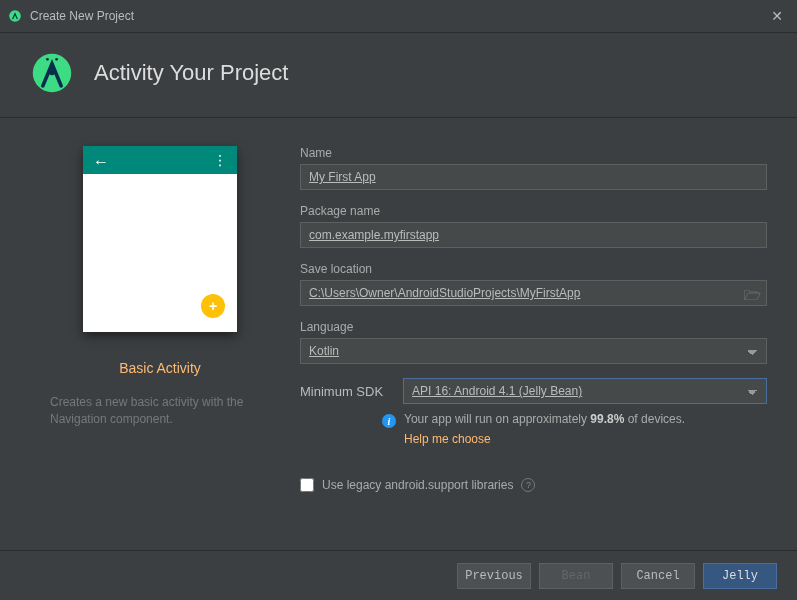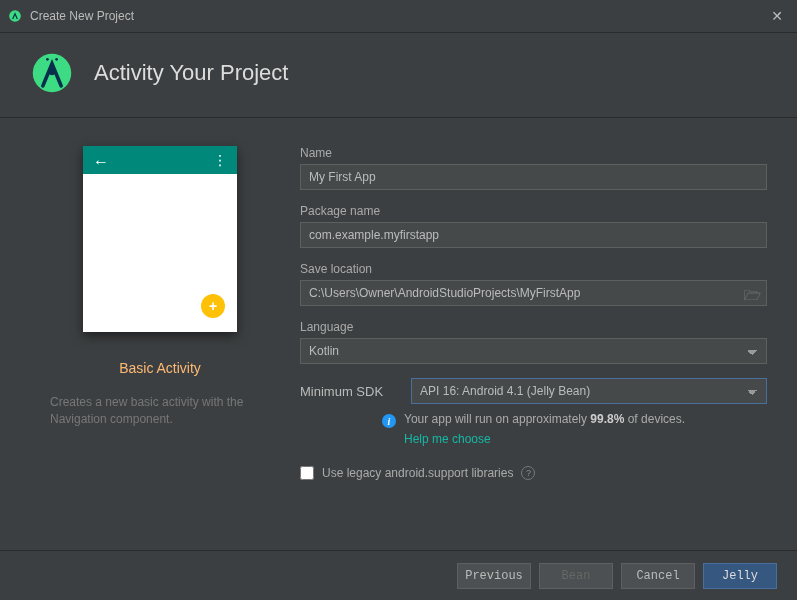--- a/index.html
+++ b/index.html
@@ -56,41 +56,42 @@
 .field { margin-bottom: 14px; }
 .field label { display: block; color: #aaaaaa; font-size: 12px; margin-bottom: 4px; }
 .input, .select {
   width: 100%; height: 26px;
   background: #45494a;
   border: 1px solid #5e6060;
   color: #bbbbbb;
   padding: 0 8px;
   font-size: 12px;
   font-family: inherit;
+  text-decoration: underline;
 }
 .input-wrap { position: relative; }
 .input-wrap .folder-icon {
   position: absolute; right: 6px; top: 5px;
   color: #888; font-size: 14px;
 }
-.sdk-row { display: flex; align-items: center; gap: 28px; margin-bottom: 8px; }
+.sdk-row { display: flex; align-items: center; gap: 20px; margin-bottom: 8px; }
 .sdk-row label { margin-bottom: 0; white-space: nowrap; }
 .select {
   appearance: none;
   background-image: linear-gradient(45deg, transparent 50%, #999 50%), linear-gradient(135deg, #999 50%, transparent 50%);
   background-position: calc(100% - 14px) 11px, calc(100% - 9px) 11px;
   background-size: 5px 5px, 5px 5px;
   background-repeat: no-repeat;
 }
 .select.highlight { border: 1px solid #4a6e9e; }
 .info-row { display: flex; align-items: flex-start; gap: 8px; padding-left: 82px; margin-bottom: 4px; }
 .info-icon { width: 14px; height: 14px; border-radius: 50%; background: #2196f3; color: #fff; font-size: 10px; display: flex; align-items: center; justify-content: center; flex-shrink: 0; margin-top: 2px; font-weight: bold; font-style: italic; font-family: Georgia, serif;}
 .info-text { color: #aaaaaa; font-size: 12px; }
 .info-text b { color: #cccccc; }
-.help-link { color: #14b8a6; font-size: 12px; padding-left: 104px; display: block; margin-bottom: 20px; cursor: pointer; }
+.help-link { color: #fdba74; font-size: 12px; padding-left: 104px; display: block; margin-bottom: 32px; cursor: pointer; }
 .checkbox-row { display: flex; align-items: center; gap: 8px; font-size: 12px; color: #aaaaaa; }
 .checkbox-row input { width: 14px; height: 14px; }
 .q-icon { width: 14px; height: 14px; border: 1px solid #777; border-radius: 50%; color: #888; font-size: 9px; display: flex; align-items: center; justify-content: center; }
 .footer {
   position: absolute; bottom: 0; left: 0; right: 0;
   height: 50px;
   border-top: 1px solid #2b2b2b;
   display: flex; align-items: center; justify-content: flex-end;
   padding: 0 20px; gap: 8px;
 }

